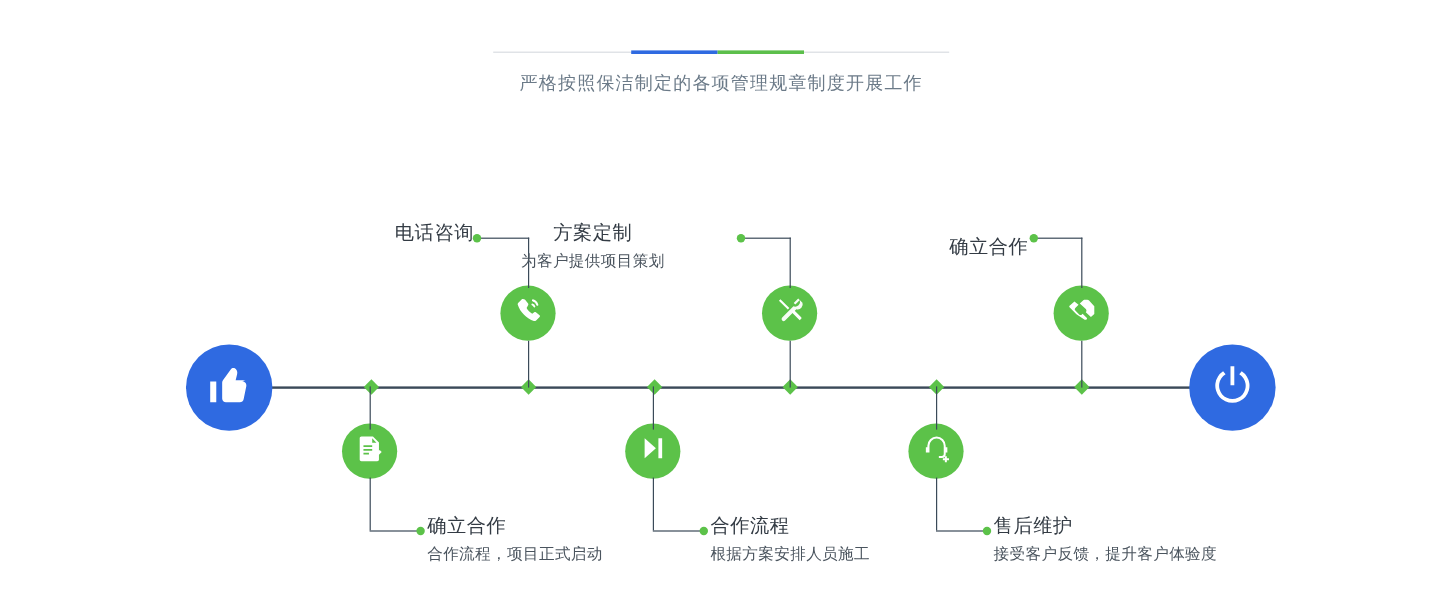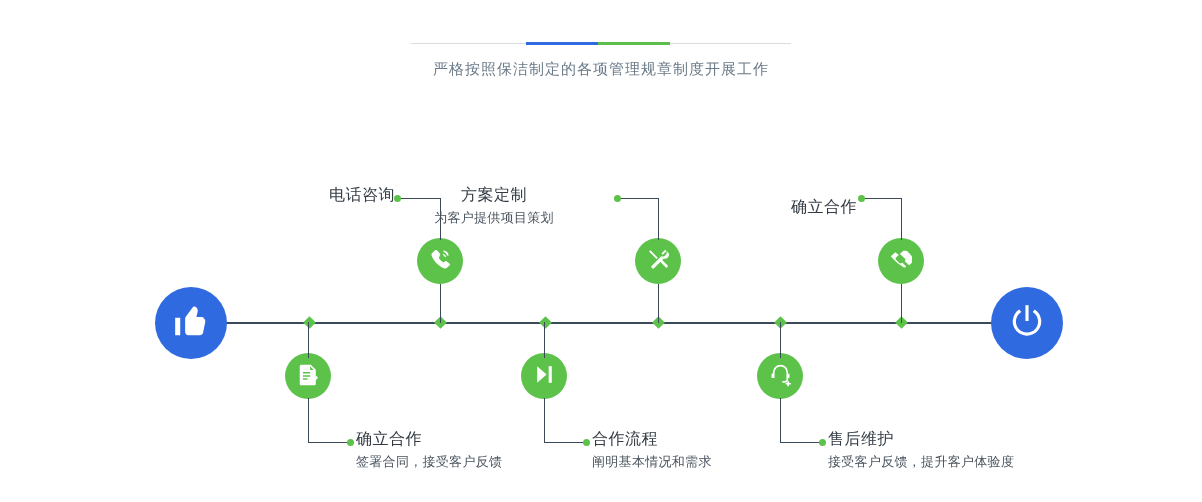--- a/index.html
+++ b/index.html
@@ -233,21 +233,21 @@
           <path d="M19.6 13.4l1.6 1.6-5.1 5.1-2.1.5.5-2.1 5.1-5.1z" fill="#ffffff"></path>
         </svg>
       </span>
     </div>
     <div class="leg v" style="left:308px; top:162px; height:36px"></div>
     <div class="leg v" style="left:308px; top:238px; height:44px"></div>
     <div class="leg h" style="left:308px; top:282px; width:42px"></div>
     <div class="dot" style="left:347px; top:279px"></div>
     <div class="label" style="left:356px; top:268px; width:260px; text-align:left">
       <div class="lt">确立合作</div>
-      <div class="ld">签署合同，接受客户反馈</div>
+      <div class="ld">合作流程，项目正式启动</div>
     </div>
 
     <div class="node-icon" style="left:635px; top:78px">
       <span>
         <svg viewBox="0 0 24 24" aria-hidden="true">
           <path d="M4.2 3.2 3 4.4l7.1 7.1 1.2-1.2L4.2 3.2z"></path>
           <path d="M13.6 12.9l1.2-1.2 6 6a.9.9 0 0 1 0 1.2l-1.2 1.2-6-6z"></path>
           <path d="M18.4 2.6l-3.6 3.6 1.3 1.3 3.6-3.6a4 4 0 0 1-5.1 5l-9 9a1.6 1.6 0 1 0 2.3 2.3l9-9a4 4 0 0 0 4.9-5.2l-3.4-3.4z" opacity="0.95"></path>
         </svg>
       </span>
@@ -268,21 +268,21 @@
           <path d="M16 4h3v16h-3z"></path>
         </svg>
       </span>
     </div>
     <div class="leg v" style="left:544px; top:162px; height:36px"></div>
     <div class="leg v" style="left:544px; top:238px; height:44px"></div>
     <div class="leg h" style="left:544px; top:282px; width:42px"></div>
     <div class="dot" style="left:583px; top:279px"></div>
     <div class="label" style="left:592px; top:268px; width:260px; text-align:left">
       <div class="lt">合作流程</div>
-      <div class="ld">阐明基本情况和需求</div>
+      <div class="ld">根据方案安排人员施工</div>
     </div>
 
     <div class="node-icon" style="left:878px; top:78px">
       <span>
         <svg viewBox="0 0 24 24" aria-hidden="true">
           <path d="M2 8.6 6.1 5l3.3 2.6-2.6 2.6a1.5 1.5 0 0 0 0 2.1l3.1 3.1c.6.6 1.6.6 2.2 0l.5-.5 3.3 3.2c.6.6.2 1.5-.6 1.6l-1-.1-6.6-4.4L2 9.4v-.8z"></path>
           <path d="M13 4.3 10.4 6.6l4.8 4.5c.7.7.7 1.8 0 2.5l4.1 3.9 2.7-2.4V8.8L17.8 4.3a2 2 0 0 0-1.5-.6H14a1.5 1.5 0 0 0-1 .6z"></path>
         </svg>
       </span>
     </div>

